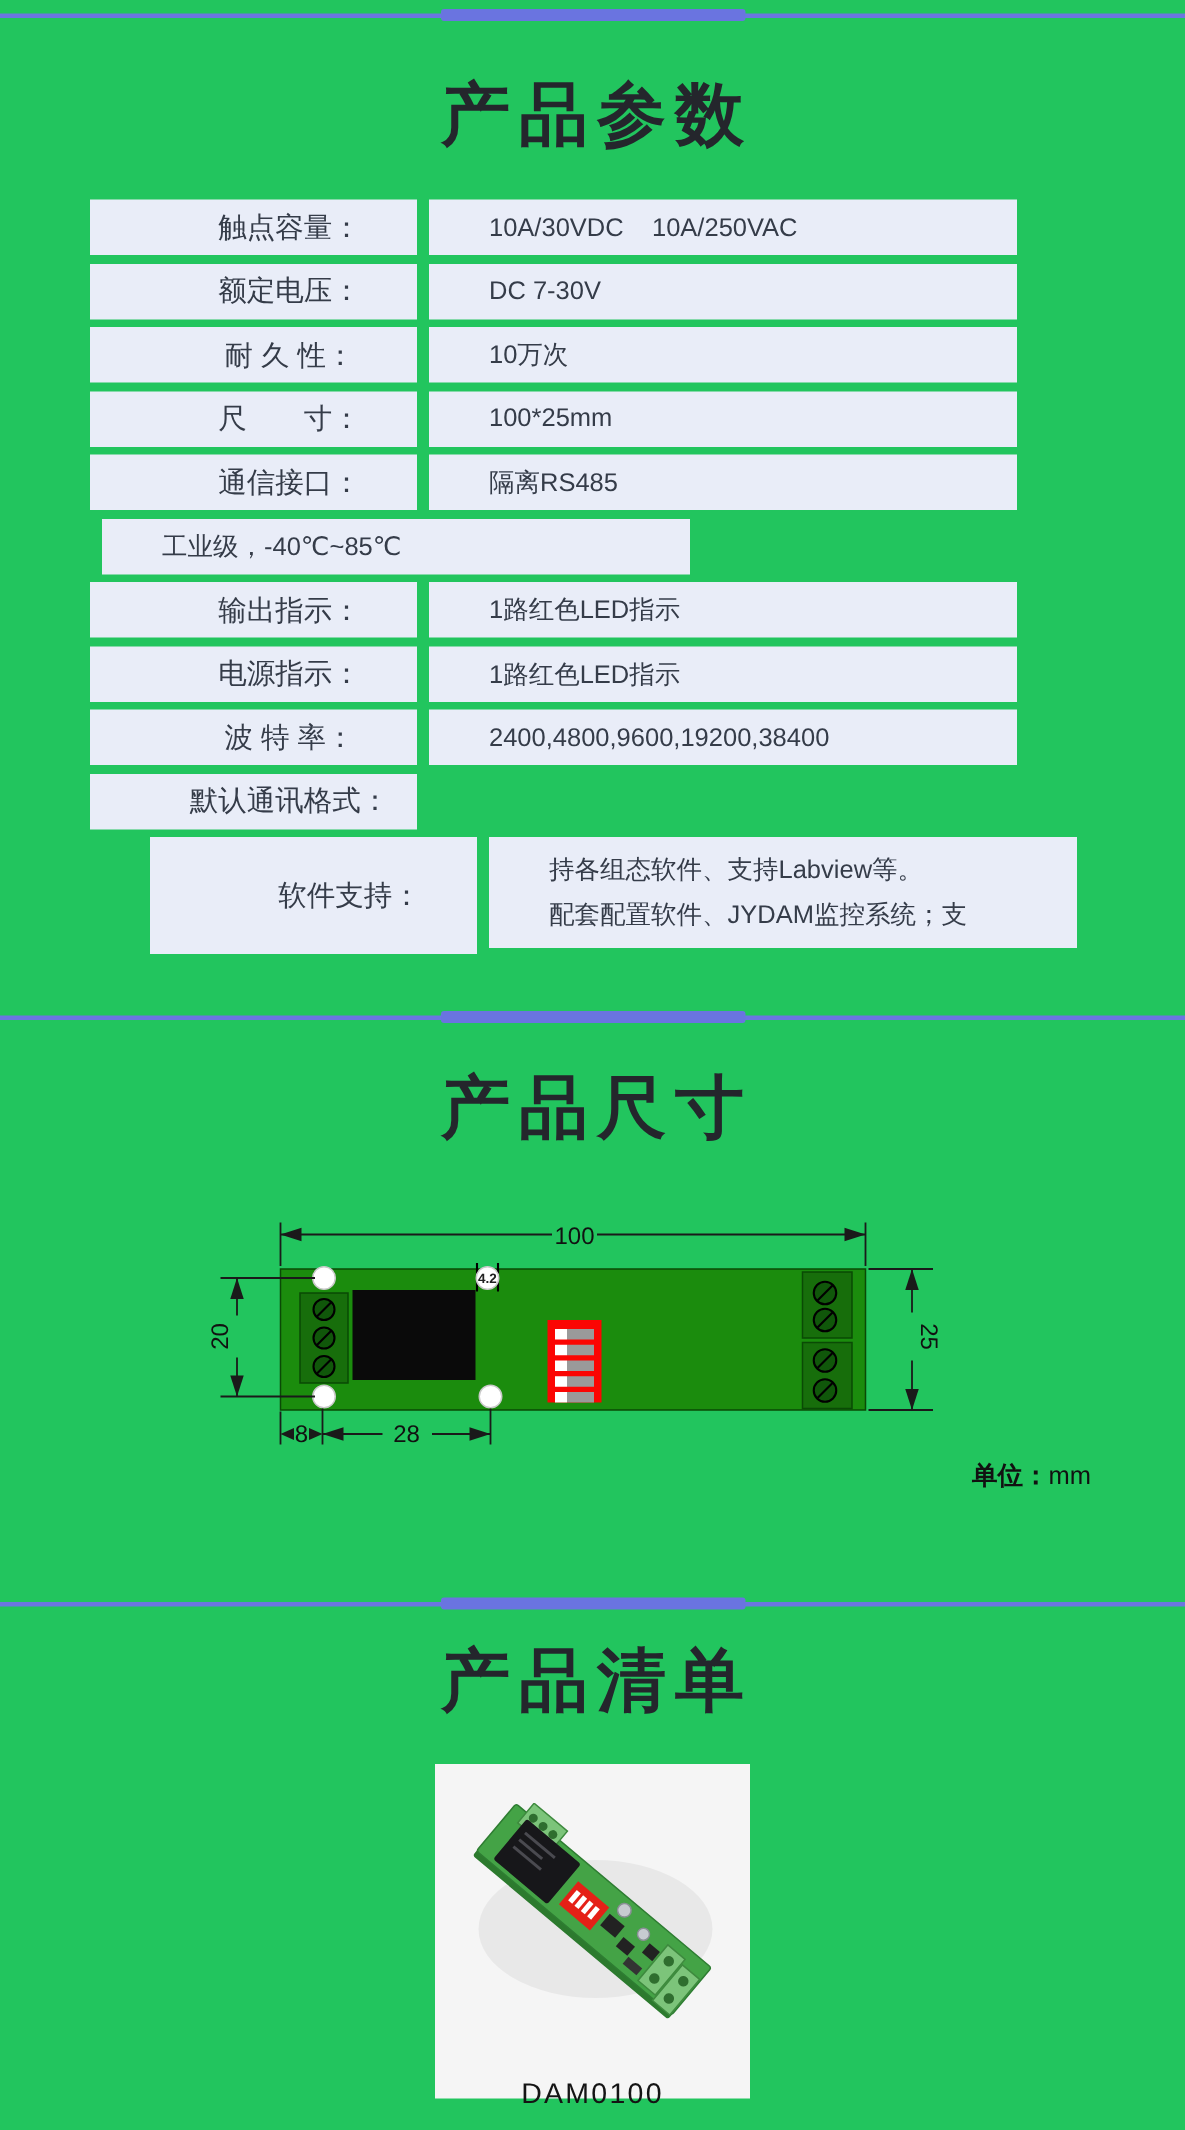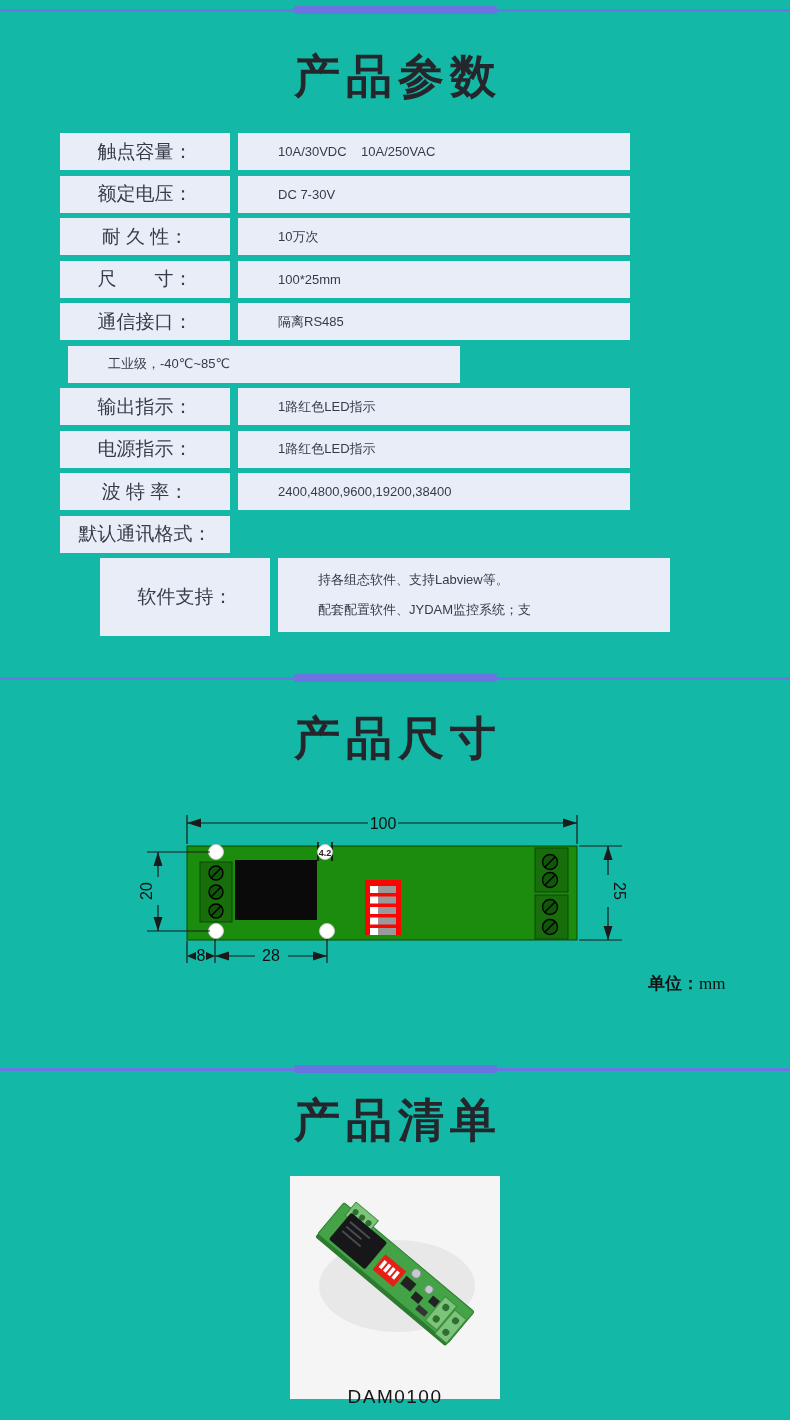--- a/index.html
+++ b/index.html
@@ -1,40 +1,40 @@
 <!DOCTYPE html>
 <html><head>
 <meta charset="utf-8">
 <style>
   html,body{margin:0;padding:0;background:#fff;}
-  .page{position:relative;width:790px;height:1420px;background:#14b8a6;overflow:hidden;
+  .page{position:relative;width:790px;height:1420px;background:#22c55e;overflow:hidden;
         font-family:"Liberation Sans","DejaVu Sans",sans-serif;}
   
   .divider-thin{position:absolute;left:0;width:790px;height:3px;background:#6b76e2;}
   .divider-thick{position:absolute;left:294px;width:203px;height:8px;background:#6a74e0;border-radius:2px;}
   
   .section-title{position:absolute;left:0;width:790px;text-align:center;
         font-size:46px;font-weight:700;color:#24262c;letter-spacing:6px;padding-left:6px;
         box-sizing:border-box;}
   
   .spec-table{position:absolute;left:60px;top:133px;width:670px;}
   .spec-row{display:flex;margin-bottom:5.5px;}
   .spec-label{width:170px;height:37px;background:#e9edf8;color:#353c49;font-size:19px;
-        display:flex;align-items:center;justify-content:center;white-space:pre;flex:none;}
+        display:flex;align-items:center;justify-content:center;white-space:pre;flex:none;padding-left:48px;}
   .spec-value{margin-left:8px;width:392px;height:37px;background:#e9edf8;color:#353c49;
-        font-size:13px;display:flex;align-items:center;padding-left:40px;box-sizing:border-box;
+        font-size:17px;display:flex;align-items:center;padding-left:40px;box-sizing:border-box;
         white-space:pre;flex:none;}
   .spec-row.tall .spec-label{height:78px;margin-left:40px;}
   .spec-row.tall .spec-value{height:74px;flex-direction:column;align-items:flex-start;
         justify-content:center;line-height:30px;}
   
   .drawing{position:absolute;left:0;top:795px;}
   .unit-note{position:absolute;left:648px;top:972px;font-size:17px;color:#111;}
   .unit-note .u-label{font-family:"Liberation Serif","DejaVu Serif",serif;font-weight:bold;}
-  .unit-note .u-value{font-family:Liberation Serif, serif;text-align:right;}
+  .unit-note .u-value{font-family:Liberation Sans, sans-serif;text-align:right;}
   
   .product-card{position:absolute;left:290px;top:1176px;width:210px;height:223px;background:#f5f5f5;}
   .product-model{position:absolute;left:0;top:178px;width:210px;text-align:center;
         font-size:19px;color:#141414;letter-spacing:1.5px;margin-top:32px;}
   svg text{font-family:"Liberation Sans","DejaVu Sans",sans-serif;}
 </style>
 </head>
 <body>
 
 <div class="page">

